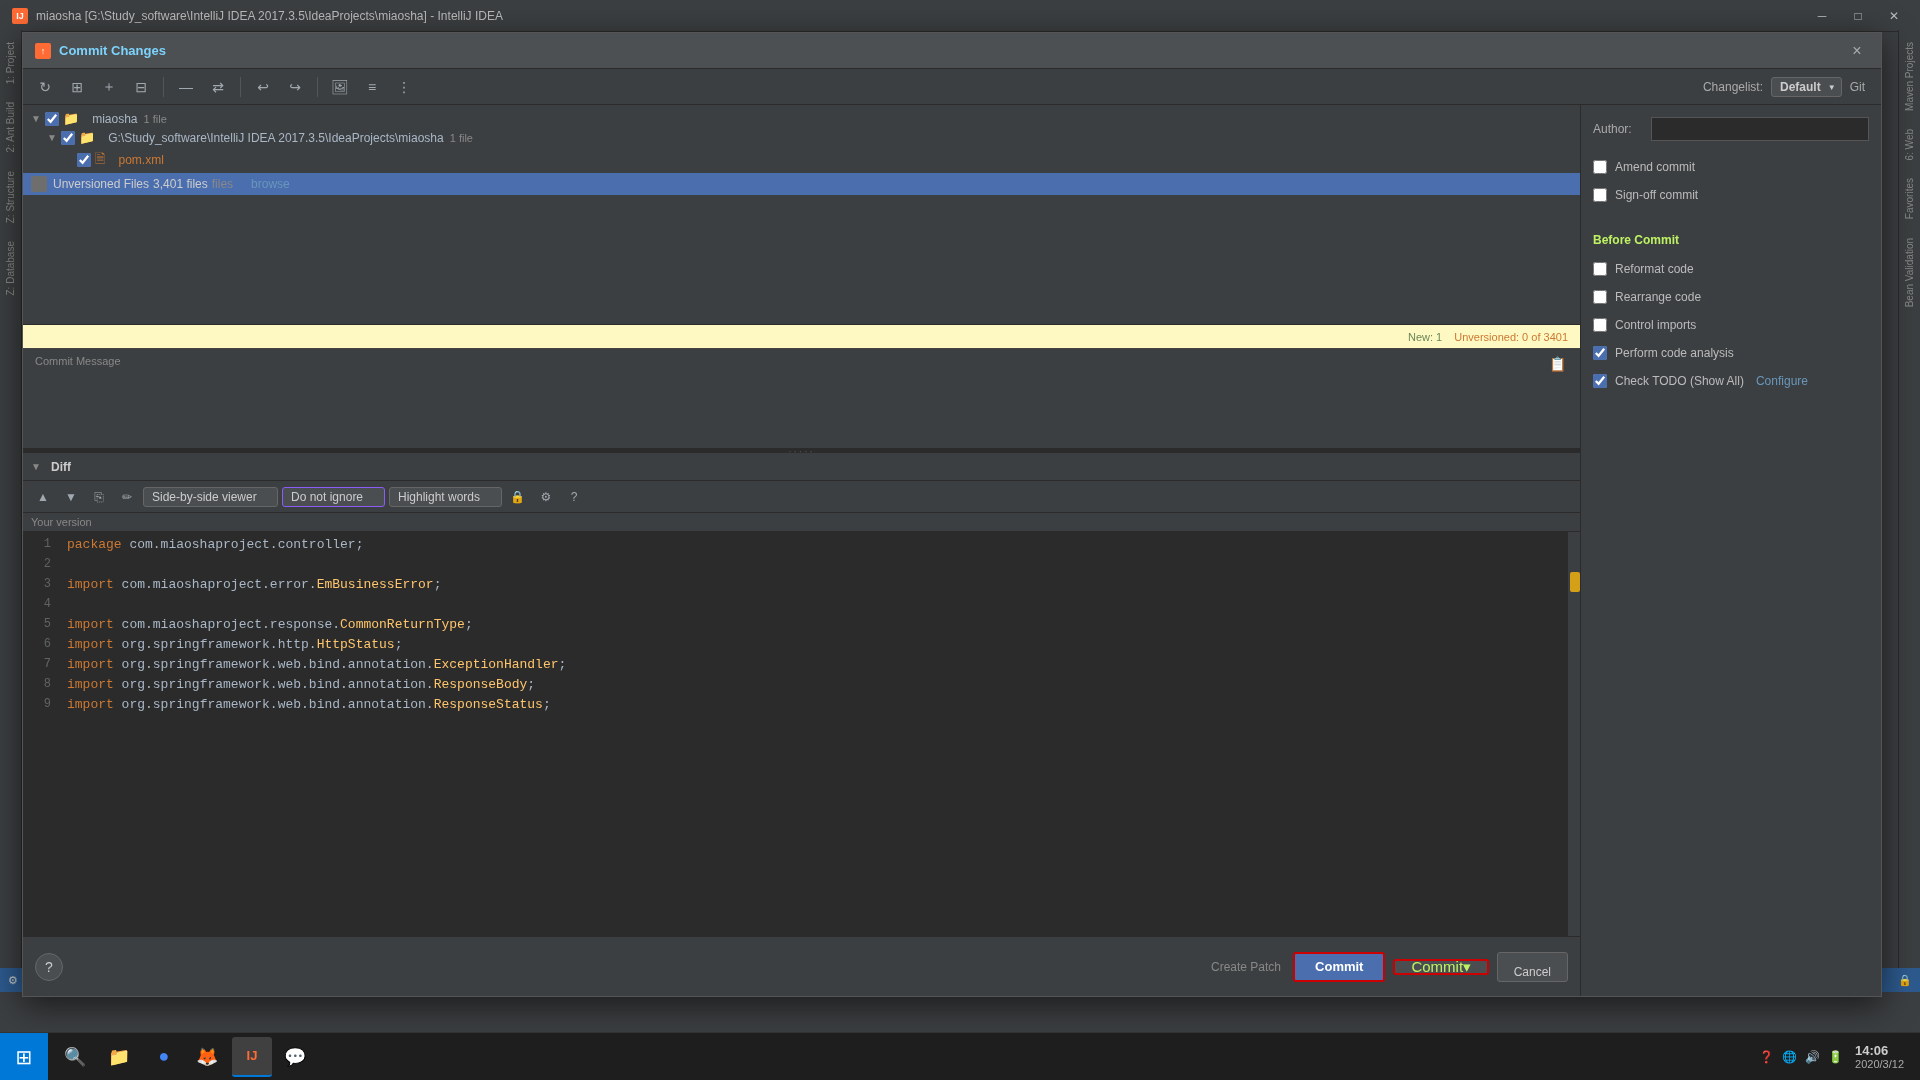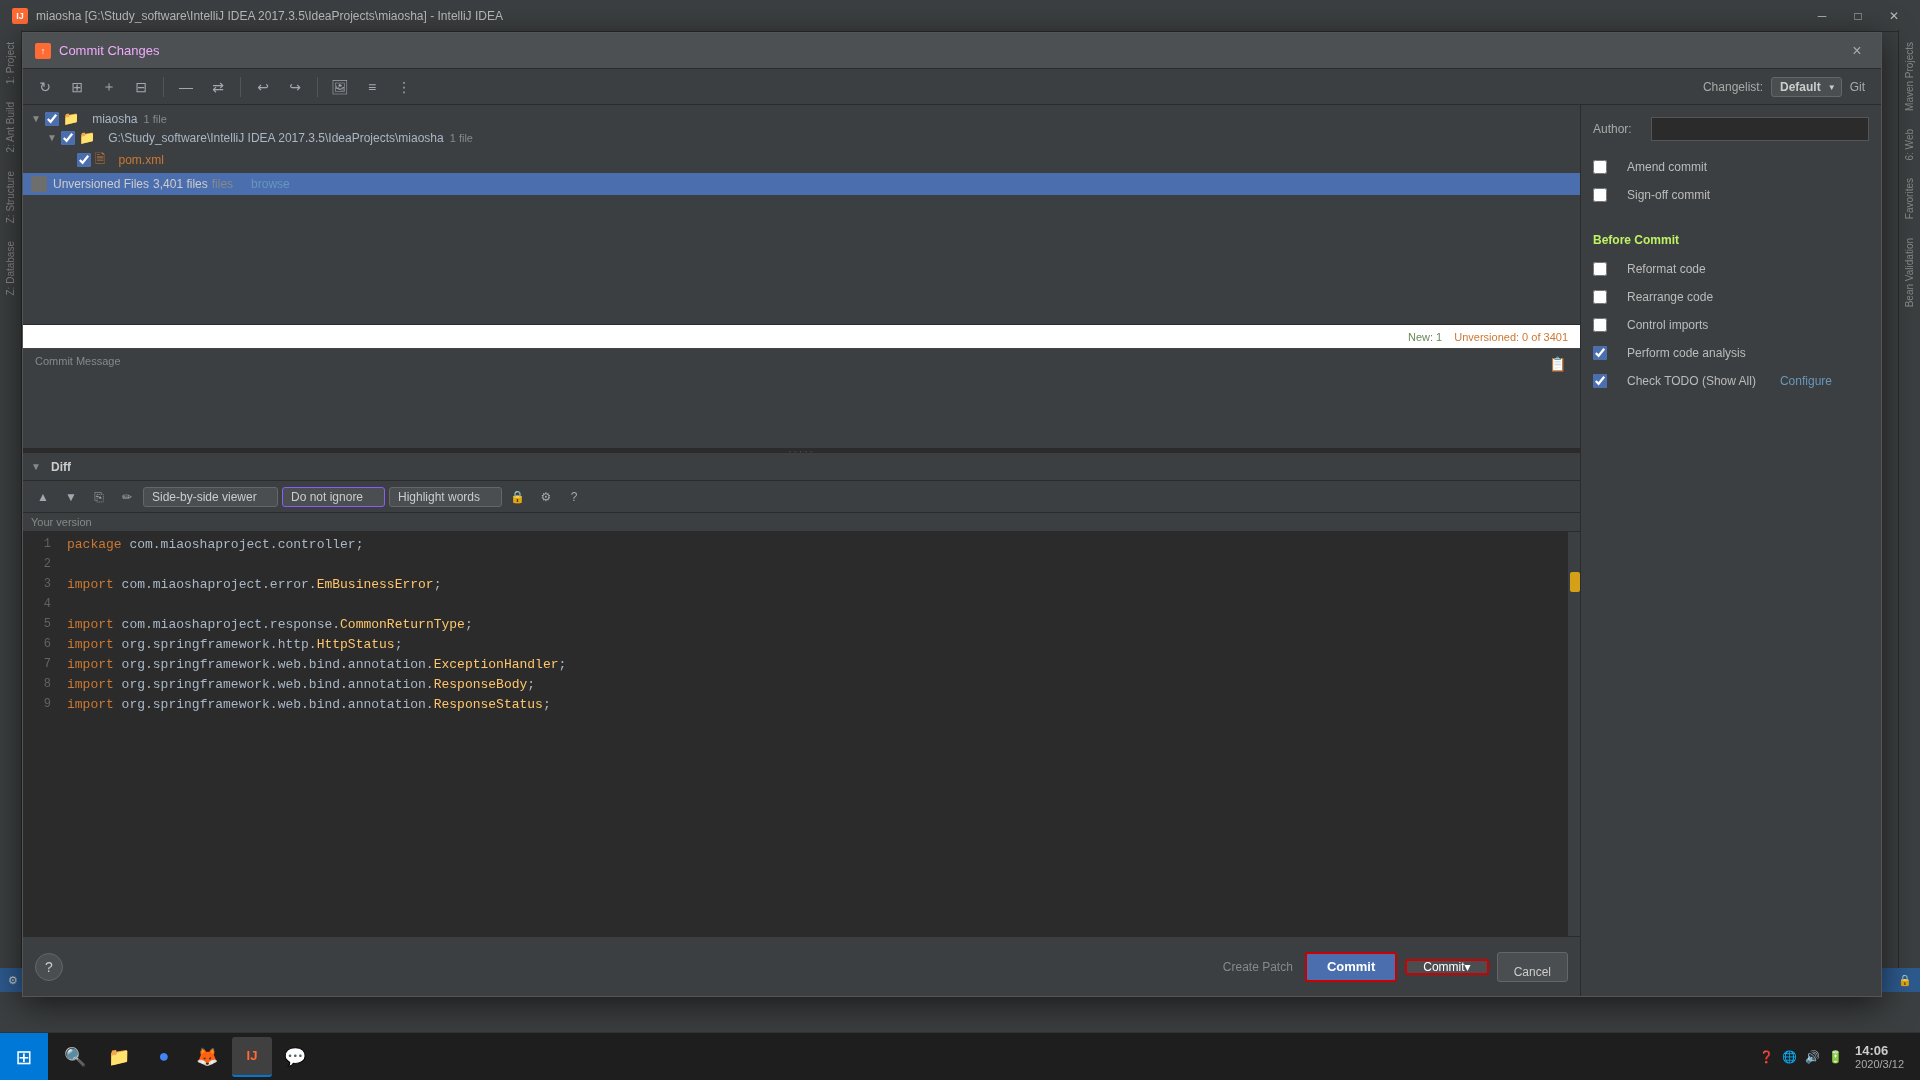--- a/index.html
+++ b/index.html
@@ -152,22 +152,22 @@
       background: #ff6b35;
       border-radius: 2px;
       display: flex;
       align-items: center;
       justify-content: center;
       font-size: 9px;
       color: white;
     }
     .dialog-title-text {
       font-size: 13px;
-      color: #f0abfc;
-      font-weight: 400;
+      color: #7dd3fc;
+      font-weight: 700;
       flex: 1;
     }
     .dialog-close-btn {
       width: 24px;
       height: 24px;
       background: transparent;
       border: none;
       color: #aaa;
       cursor: pointer;
       font-size: 16px;
@@ -321,21 +321,21 @@
     .browse-link {
       color: #6897bb;
       text-decoration: none;
       font-size: 12px;
       margin-left: 18px;
     }
 
     
     .stats-bar {
       height: 24px;
-      background: #ffffff;
+      background: #fef9c3;
       display: flex;
       align-items: center;
       justify-content: flex-end;
       padding: 0 12px;
       border-bottom: 1px solid #444;
     }
     .stats-new {
       color: #6a8759;
       font-size: 11px;
       margin-right: 12px;
@@ -543,21 +543,21 @@
       background: #2b2b2b;
       border: 1px solid #555;
       color: #a9b7c6;
       padding: 2px 6px;
       font-size: 12px;
       outline: none;
     }
     .checkbox-row {
       display: flex;
       align-items: center;
-      gap: 20px;
+      gap: 8px;
       padding: 3px 0;
     }
     .checkbox-row input[type=checkbox] {
       accent-color: #4b6eaf;
       width: 14px;
       height: 14px;
     }
     .checkbox-label {
       font-size: 12px;
       color: #bbb;
@@ -597,22 +597,22 @@
       font-weight: 600;
       cursor: pointer;
       border-radius: 3px;
     }
 
     .btn-commit-dropdown {
       height: 16px;
       padding: 0 16px;
       background: #4a4e50;
       border: 2px solid #cc0000;
-      color: #ffffff;
-      font-size: 12px;
+      color: #bef264;
+      font-size: 15px;
       cursor: pointer;
       border-radius: 3px;
       display: flex;
       align-items: center;
       gap: 4px;
     }
 
     .btn-cancel {
       height: 30px;
       padding: 12px 16px;

